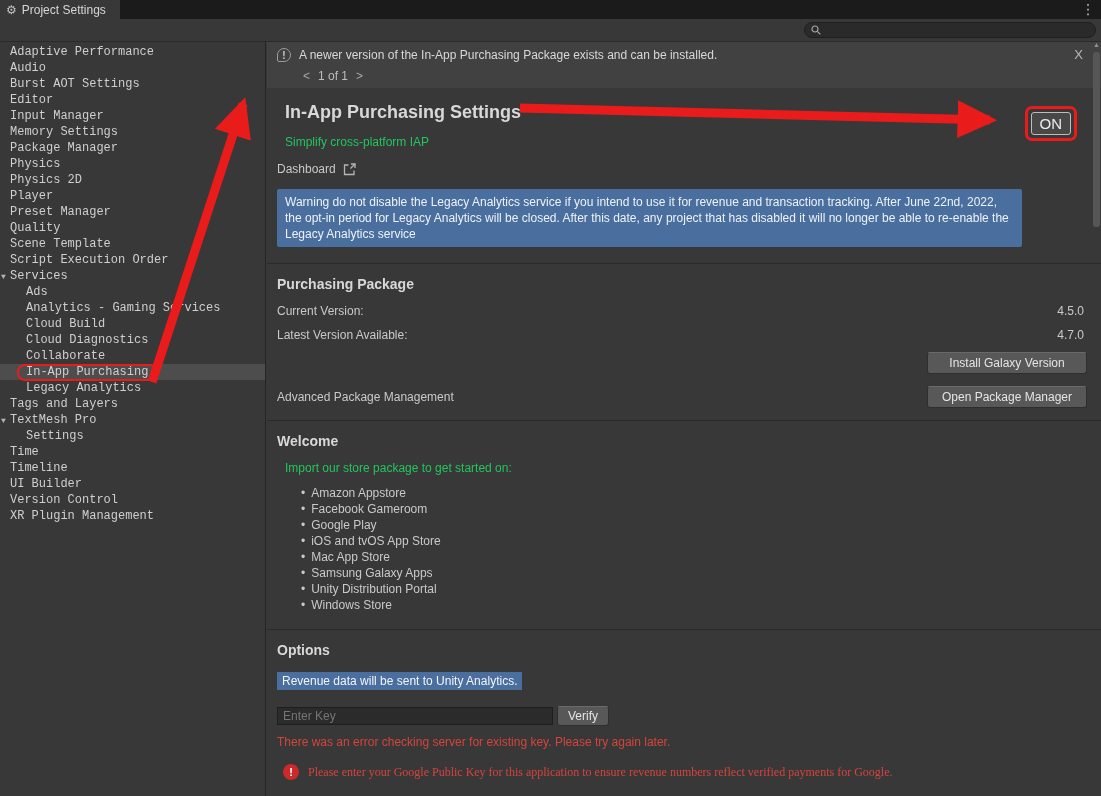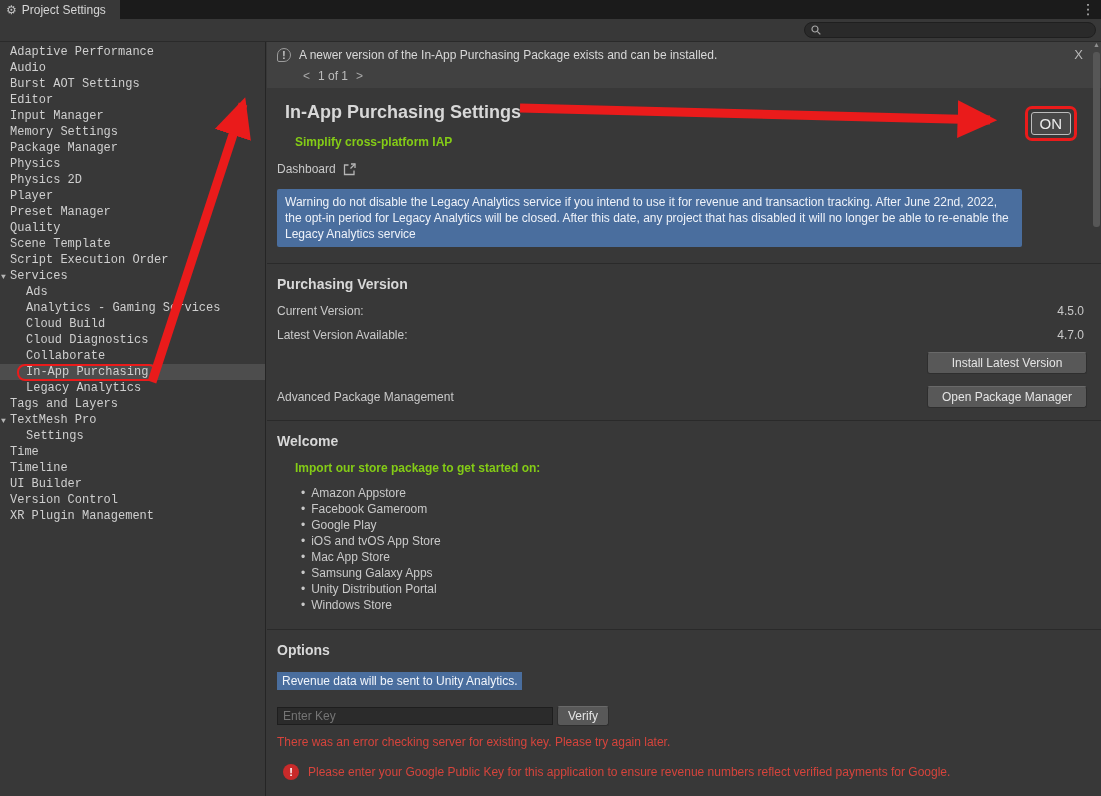--- a/index.html
+++ b/index.html
@@ -62,21 +62,21 @@
   .page-title { font-size:18px; font-weight:600; color:#d8d8d8; margin:8px 0 12px 8px; }
   .on-box {
     position:absolute; top:64px; right:24px;
     border:3px solid #ea1b1b; border-radius:7px; padding:3px; background:transparent;
   }
   .on-btn {
     background:#484848; border:1px solid #bdbdbd; border-radius:3px;
     color:#ececec; font-size:15px; padding:2px 8px; cursor:pointer;
     font-family:"Liberation Sans", sans-serif;
   }
-  .plain-line { margin:10px 18px; color:#84cc16;font-weight:bold; }
+  .plain-line { margin:10px 8px; color:#22c55e; }
   .dashboard { display:flex; align-items:center; gap:7px; margin:13px 0; cursor:pointer; }
   .ext-icon { flex:0 0 auto; display:inline-block; }
   .infobox {
     background:#4a6e9e; color:#eef2f9; line-height:16px;
     padding:5px 8px; width:745px; border-radius:2px; margin:9px 0 16px 0;
   }
   .divider { border:none; border-top:1px solid #2a2a2a; margin:12px -14px 12px -10px; }
   .section-h { font-size:14px; font-weight:700; color:#d8d8d8; margin:12px 0 12px 0; }
   .kv-row { display:flex; justify-content:space-between; margin:10px 0; padding-right:3px; }
   .btn {
@@ -95,21 +95,21 @@
   .key-input {
     width:276px; background:#2b2b2b; border:1px solid #1e1e1e; color:#bdbdbd;
     font-size:12px; padding:2px 5px; height:18px; font-family:"Liberation Sans", sans-serif; outline:none;
   }
   .error-text { color:#d5443c; margin:9px 0; }
   .error-row { display:flex; align-items:flex-start; gap:9px; margin:15px 0 14px 6px; }
   .error-icon {
     width:16px; height:16px; border-radius:50%; background:#c92a2a; color:#fff;
     font-weight:bold; font-size:11px; display:flex; align-items:center; justify-content:center; flex:0 0 auto;
   }
-  .error-row .error-text { margin:1px 0 0 0; }
+  .error-row .error-text { margin:1px 0 0 0;font-family:Liberation Serif, serif; }
   
   .scroll-up { position:absolute; top:41px; right:1px; font-size:7px; color:#909090; cursor:pointer; }
   .scroll-track { position:absolute; top:50px; right:1px; bottom:0; width:7px; }
   .scroll-thumb { position:absolute; top:2px; left:0; width:7px; height:175px; background:#565656; border-radius:3px; cursor:pointer; }
   
   .overlay { position:absolute; top:0; left:0; pointer-events:none; z-index:50; }
 </style>
 </head>
 <body>
 
@@ -317,33 +317,33 @@
           <path d="M11 7.5 V11.5 H1.5 V2 H5.5" fill="none" stroke="#b5b5b5" stroke-width="1.3"></path>
           <path d="M7.5 5.5 L12 1" fill="none" stroke="#b5b5b5" stroke-width="1.3"></path>
           <path d="M8 1 H12 V5" fill="none" stroke="#b5b5b5" stroke-width="1.3"></path>
         </svg>
       </div>
 
       <div class="infobox">Warning do not disable the Legacy Analytics service if you intend to use it for revenue and transaction tracking. After June 22nd, 2022, the opt-in period for Legacy Analytics will be closed. After this date, any project that has disabled it will no longer be able to re-enable the Legacy Analytics service</div>
 
       <hr class="divider">
 
-      <div class="section-h">Purchasing Version</div>
+      <div class="section-h">Purchasing Package</div>
 
       <div class="kv-row">
         <span>Current Version:</span>
         <span>4.5.0</span>
       </div>
       <div class="kv-row">
         <span>Latest Version Available:</span>
         <span>4.7.0</span>
       </div>
 
       <div class="right-row">
-        <button class="btn wide">Install Latest Version</button>
+        <button class="btn wide">Install Galaxy Version</button>
       </div>
 
       <div class="adv-row">
         <span>Advanced Package Management</span>
         <button class="btn wide">Open Package Manager</button>
       </div>
 
       <hr class="divider">
 
       <div class="section-h">Welcome</div>

